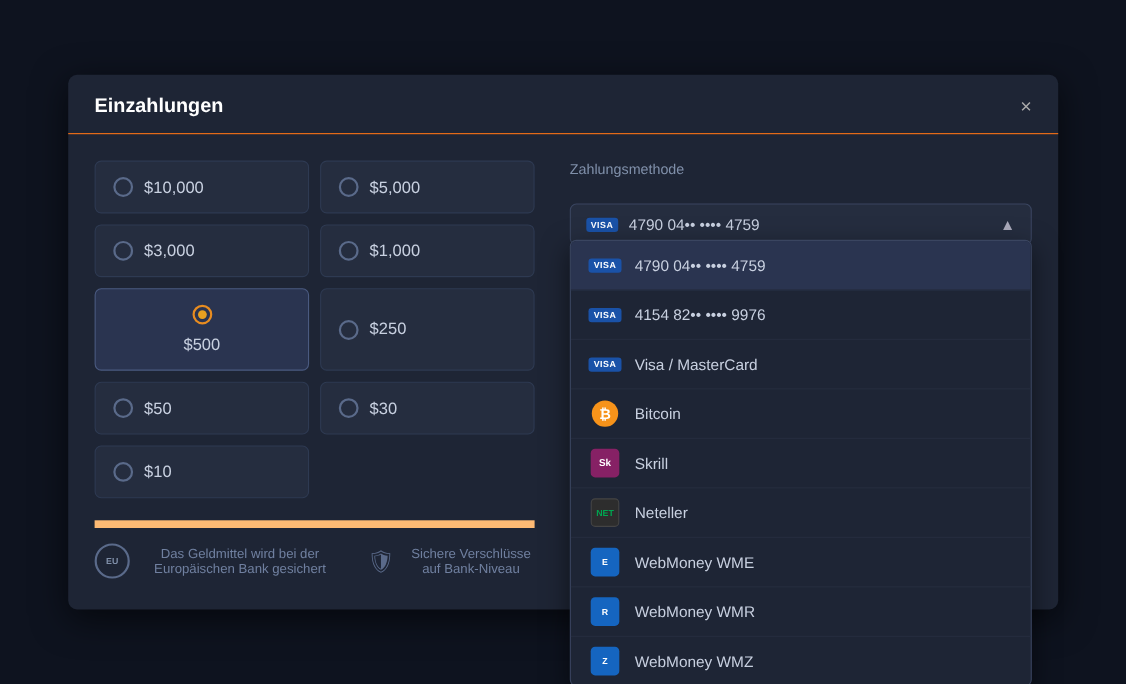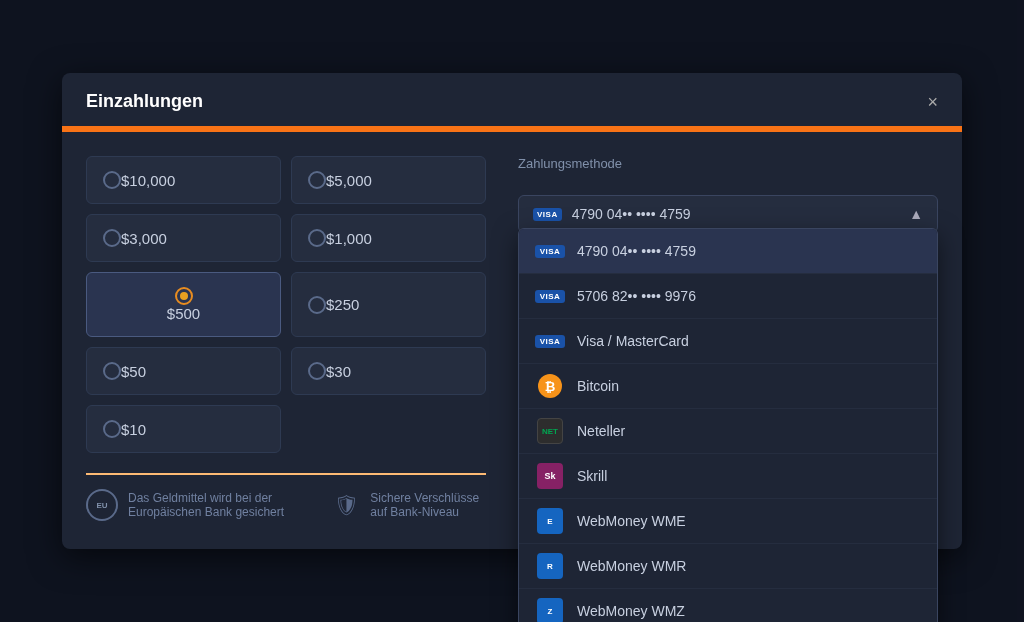--- a/index.html
+++ b/index.html
@@ -30,21 +30,21 @@
       padding: 0;
       box-shadow: 0 8px 32px rgba(0,0,0,0.6);
       display: flex;
       flex-direction: column;
     }
     .modal-header {
       display: flex;
       align-items: center;
       justify-content: space-between;
       padding: 18px 24px 14px 24px;
-      border-bottom: 6px solid #f97316;
+      border-bottom: 1px solid #f97316;
     }
     .modal-title {
       color: #fff;
       font-size: 18px;
       font-weight: bold;
     }
     .close-btn {
       color: #aaa;
       background: none;
       border: none;
@@ -69,20 +69,21 @@
       grid-template-columns: 1fr 1fr;
       gap: 10px;
       flex: 1;
     }
     .amount-option {
       background: #252d3f;
       border: 1px solid #2e3a52;
       border-radius: 6px;
       display: flex;
       align-items: center;
+      gap: 10px;
       padding: 14px 16px;
       cursor: pointer;
     }
     .amount-option.selected {
       background: #2a3450;
       border-color: #4a5a80;
       flex-direction: column;
     }
     .radio-circle {
       width: 18px;
@@ -241,21 +242,22 @@
       justify-content: center;
       color: #fff;
       font-weight: bold;
       font-size: 8px;
     }
     .footer-info {
       margin-top: 20px;
       display: flex;
       gap: 24px;
       padding: 14px 0 4px 0;
-      border-top: 2px solid #fdba74;
+      border-top: 7px solid #fdba74;
+      text-align: center;
     }
     .footer-item {
       display: flex;
       align-items: center;
       gap: 10px;
       color: #7080a0;
       font-size: 12px;
     }
     .eu-badge {
       width: 32px;
@@ -357,45 +359,45 @@
       <div class="dropdown-item active">
             <div class="payment-icon">
               <span class="visa-icon">VISA</span>
             </div>
             <span>4790 04•• •••• 4759</span>
           </div>
           <div class="dropdown-item">
             <div class="payment-icon">
               <span class="visa-icon">VISA</span>
             </div>
-            <span>5706 82•• •••• 9976</span>
+            <span>4154 82•• •••• 9976</span>
           </div>
           <div class="dropdown-item">
             <div class="payment-icon">
               <span class="visa-icon">VISA</span>
             </div>
             <span>Visa / MasterCard</span>
           </div>
           <div class="dropdown-item">
             <div class="payment-icon">
               <div class="bitcoin-icon">₿</div>
             </div>
             <span>Bitcoin</span>
           </div>
           <div class="dropdown-item">
             <div class="payment-icon">
+              <div class="skrill-icon">Sk</div>
+            </div>
+            <span>Skrill</span>
+          </div>
+          <div class="dropdown-item">
+            <div class="payment-icon">
               <div class="neteller-icon">NET</div>
             </div>
             <span>Neteller</span>
-          </div>
-          <div class="dropdown-item">
-            <div class="payment-icon">
-              <div class="skrill-icon">Sk</div>
-            </div>
-            <span>Skrill</span>
           </div>
           <div class="dropdown-item">
             <div class="payment-icon">
               <div class="webmoney-icon">E</div>
             </div>
             <span>WebMoney WME</span>
           </div>
           <div class="dropdown-item">
             <div class="payment-icon">
               <div class="webmoney-icon">R</div>

